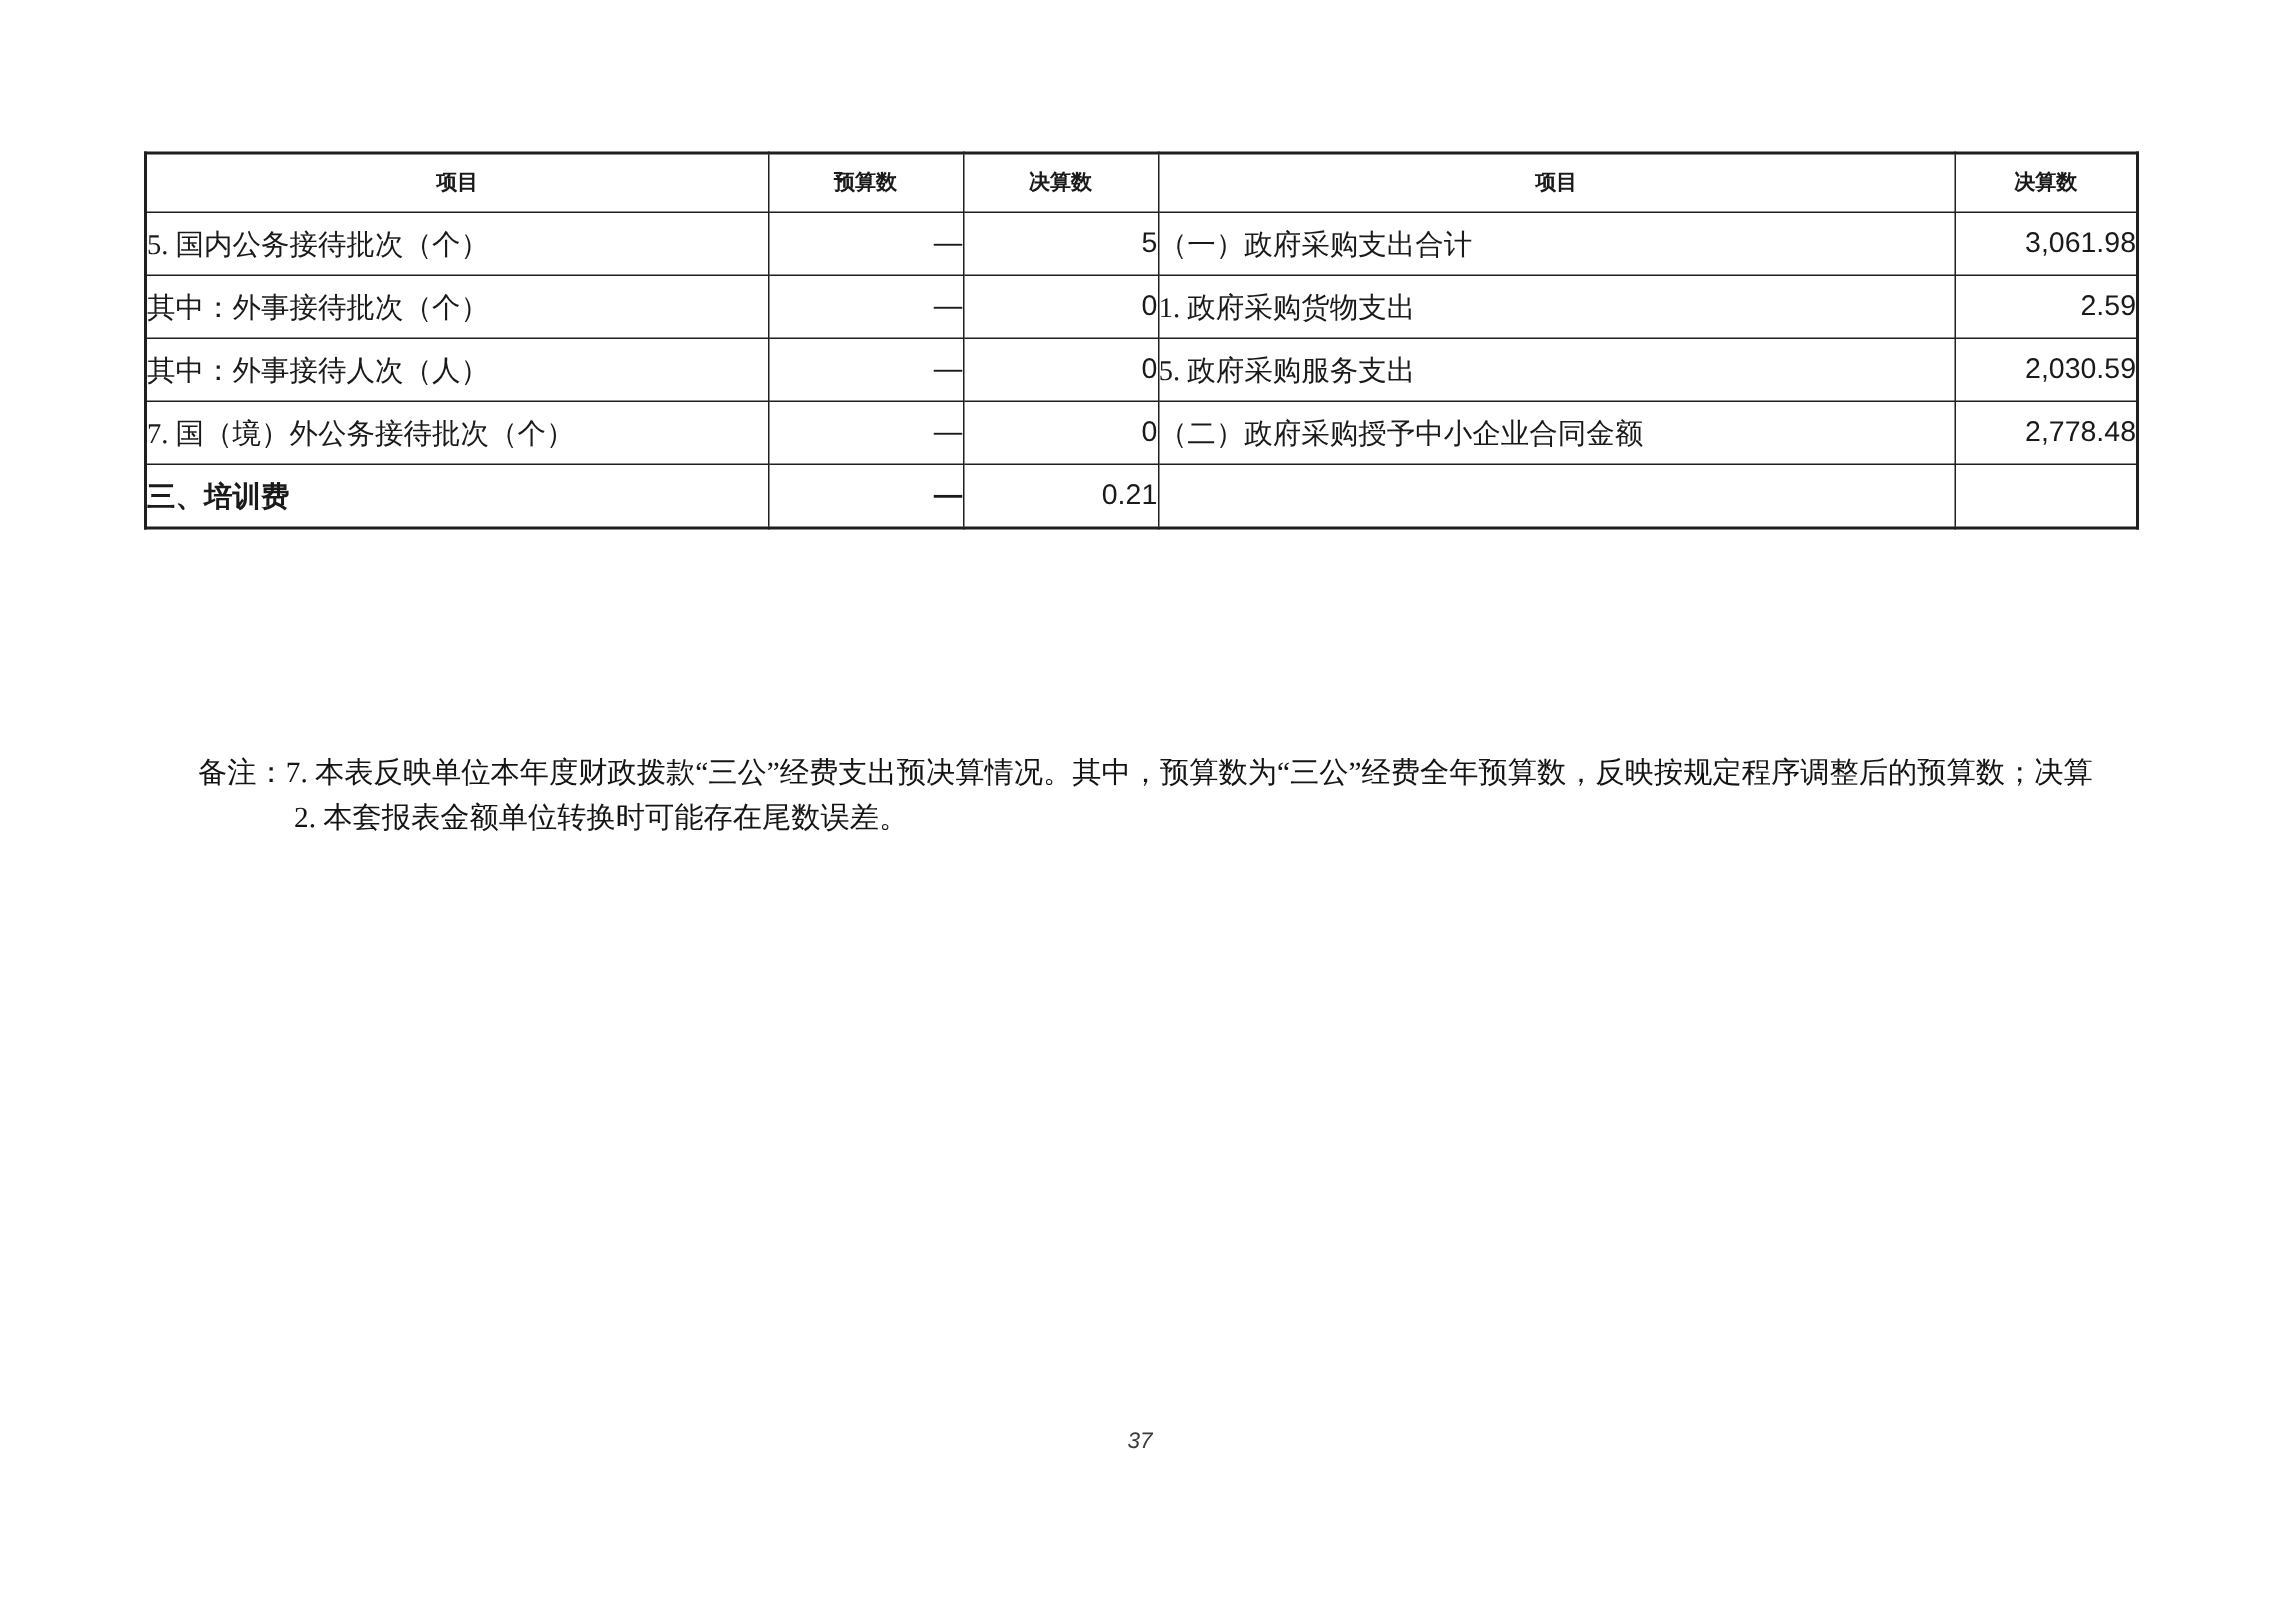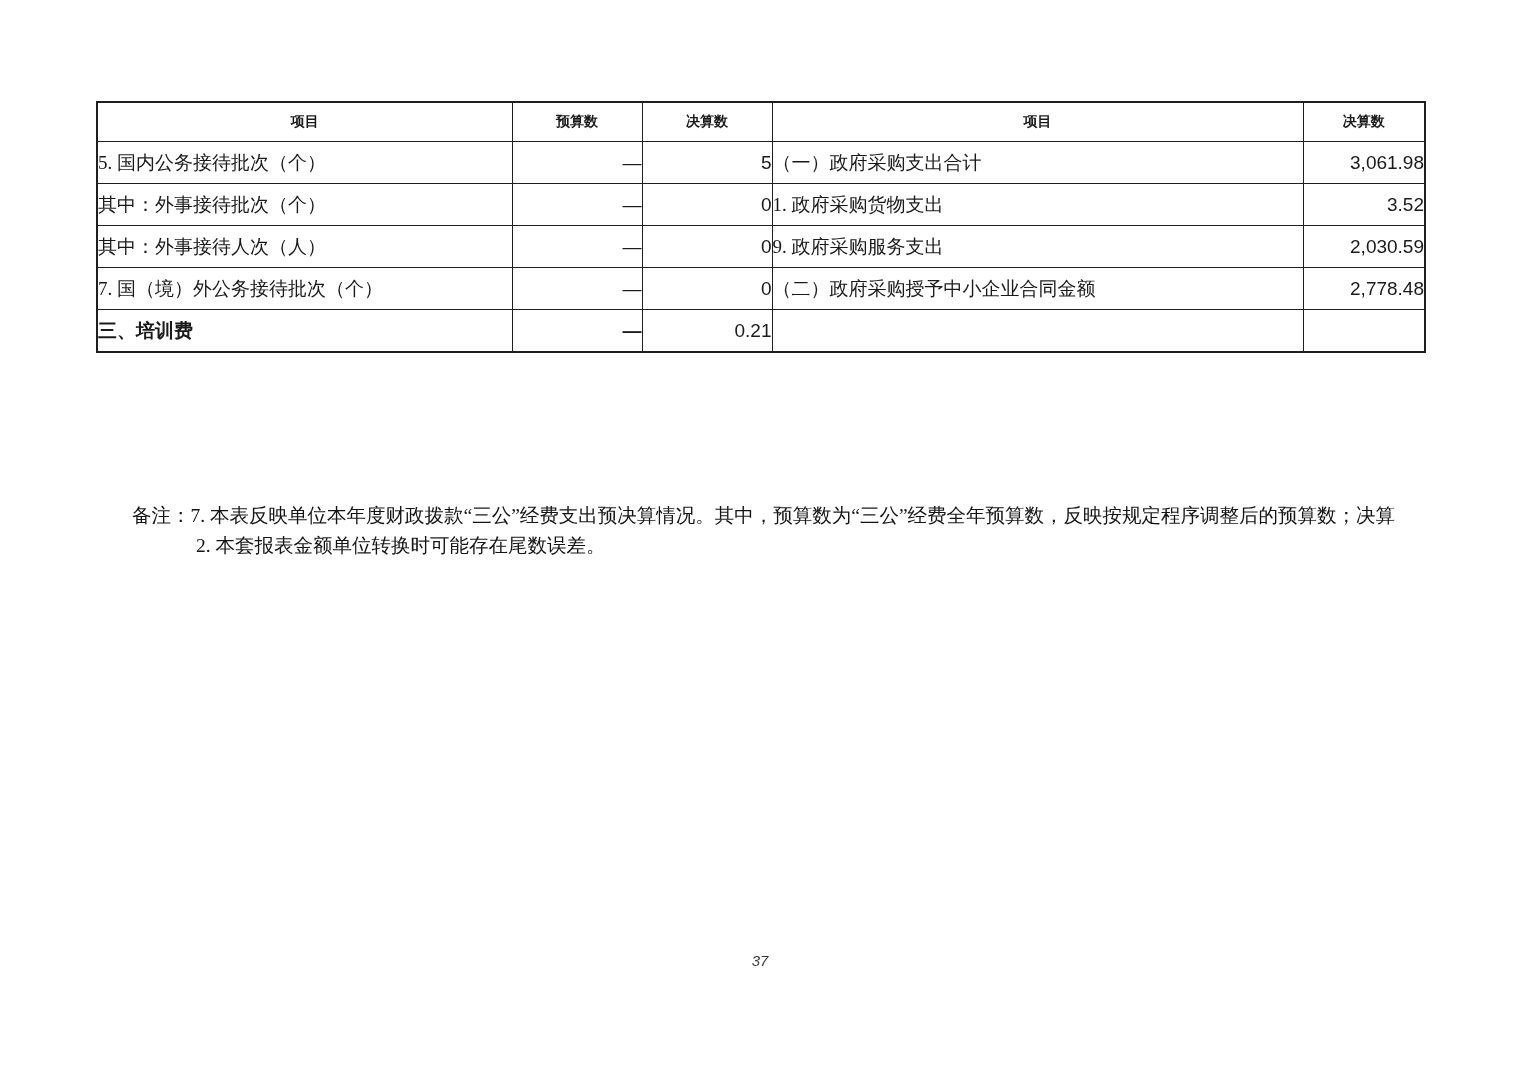--- a/index.html
+++ b/index.html
@@ -99,27 +99,27 @@
         <td class="cell-num">—</td>
         <td class="cell-num">5</td>
         <td class="cell-label ind0">（一）政府采购支出合计</td>
         <td class="cell-num">3,061.98</td>
       </tr>
       <tr>
         <td class="cell-label ind2">其中：外事接待批次（个）</td>
         <td class="cell-num">—</td>
         <td class="cell-num">0</td>
         <td class="cell-label ind1">1. 政府采购货物支出</td>
-        <td class="cell-num">3.52</td>
+        <td class="cell-num">2.59</td>
       </tr>
       <tr>
         <td class="cell-label ind2">其中：外事接待人次（人）</td>
         <td class="cell-num">—</td>
         <td class="cell-num">0</td>
-        <td class="cell-label ind1">9. 政府采购服务支出</td>
+        <td class="cell-label ind1">5. 政府采购服务支出</td>
         <td class="cell-num">2,030.59</td>
       </tr>
       <tr>
         <td class="cell-label ind1">7. 国（境）外公务接待批次（个）</td>
         <td class="cell-num">—</td>
         <td class="cell-num">0</td>
         <td class="cell-label ind0">（二）政府采购授予中小企业合同金额</td>
         <td class="cell-num">2,778.48</td>
       </tr>
       <tr>

